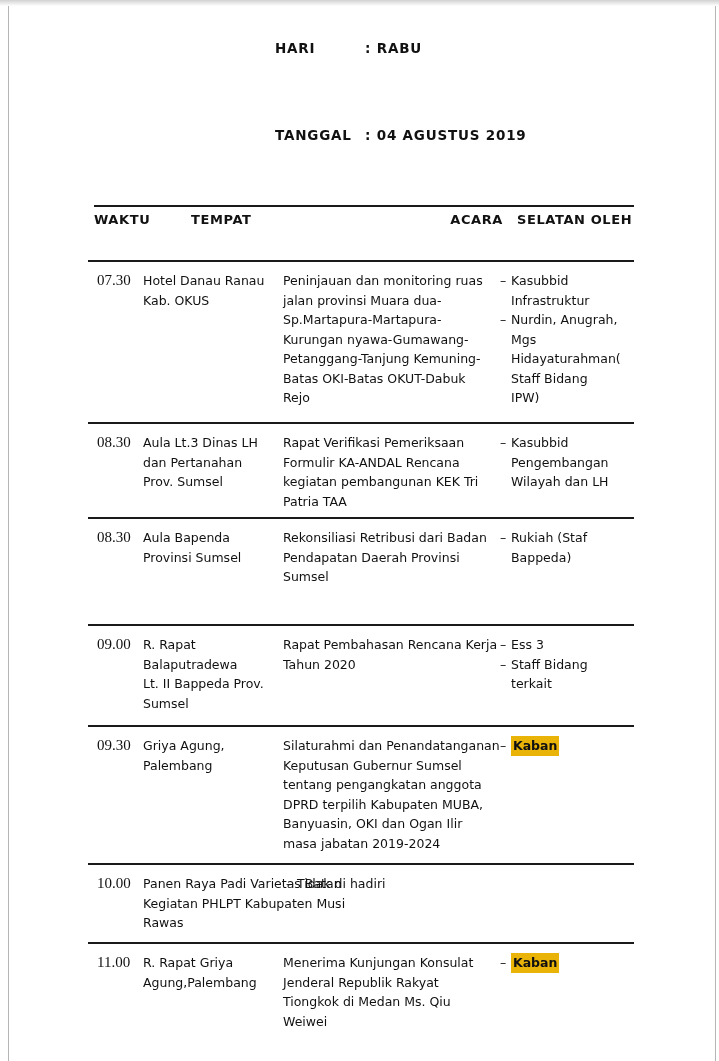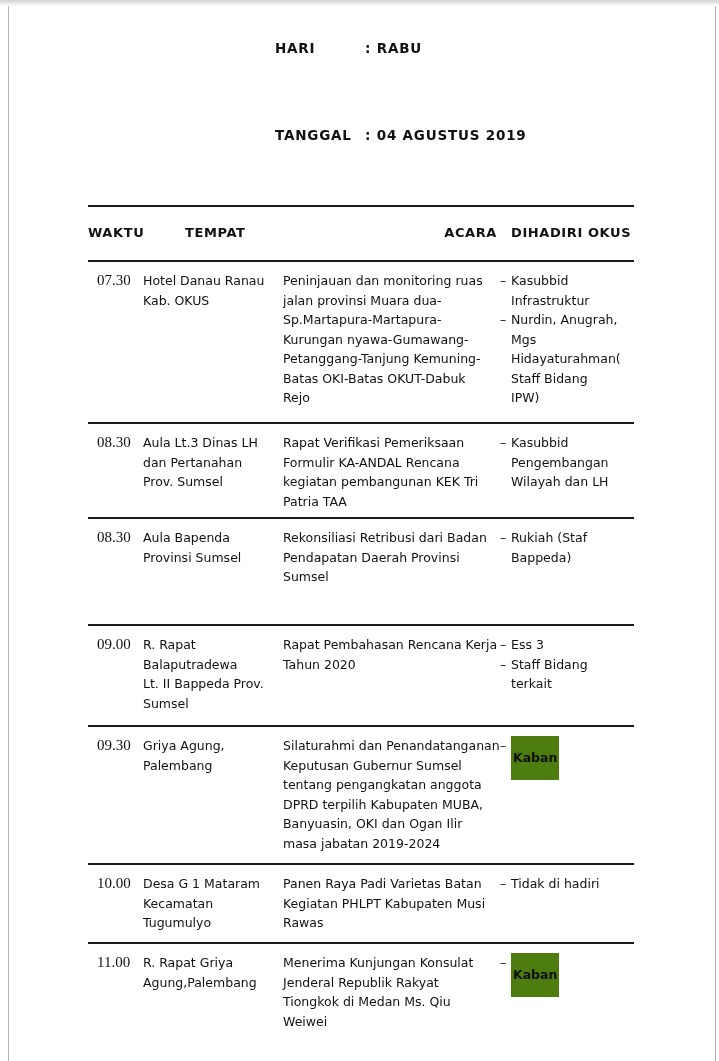--- a/index.html
+++ b/index.html
@@ -51,24 +51,25 @@
     font-size: 12.5px;
     line-height: 19.5px;
   }
   .grid-row {
     display: grid;
     grid-template-columns: 55px 140px 214px 137px;
   }
   .thead {
     border-top: 2px solid #1a1a1a;
     height: 55px;
-    padding-top: 16px;
+    padding-top: 3px;
     font-weight: bold;
     font-size: 13px;
     letter-spacing: 0.6px;
+    margin-left: 6px;
   }
   .th-acara { text-align: right; }
   .th-tempat { padding-left: 42px; }
   .th-dihadiri { padding-left: 14px; white-space: pre; }
 
   .row { border-top: 2px solid #1a1a1a; padding-top: 9px; }
   #rows-container .row:nth-child(1) { min-height: 162px; }
   #rows-container .row:nth-child(2) { min-height: 95px; }
   #rows-container .row:nth-child(3) { min-height: 77px; }
   #rows-container .row:nth-child(4) { min-height: 101px; margin-top: 30px; }
@@ -82,22 +83,22 @@
     font-size: 15px;
     padding-left: 9px;
     white-space: pre;
   }
   .tempat, .acara { white-space: pre; }
   .att-item { display: flex; align-items: flex-start; }
   .att-dash { width: 14px; padding-left: 3px; flex: none; }
   .att-text { white-space: pre; }
   .att-text.hl {
     font-weight: bold;
-    background: #4d7c0f;
-    padding: 12px 2px;
+    background: #eab308;
+    padding: 0 2px;
   }
 </style>
 </head>
 <body>
 
 <div class="sheet">
   <div class="top-shadow"></div>
   <div class="edge edge-left"></div>
   <div class="edge edge-right"></div>
 
@@ -107,21 +108,21 @@
   </div>
   <div class="meta-row">
     <span class="meta-label">TANGGAL</span><span class="meta-value">: 04 AGUSTUS 2019</span>
   </div>
 
   <div class="schedule">
     <div class="grid-row thead">
       <div class="th-waktu">WAKTU</div>
       <div class="th-tempat">TEMPAT</div>
       <div class="th-acara">ACARA</div>
-      <div class="th-dihadiri">DIHADIRI OKUS</div>
+      <div class="th-dihadiri">SELATAN OLEH</div>
     </div>
     <div id="rows-container">
   <div class="grid-row row">
     <div class="cell waktu">07.30</div>
     <div class="cell tempat">Hotel Danau Ranau
 Kab. OKUS</div>
     <div class="cell acara">Peninjauan dan monitoring ruas
 jalan provinsi Muara dua-
 Sp.Martapura-Martapura-
 Kurungan nyawa-Gumawang-
@@ -214,23 +215,20 @@
     <div class="cell dihadiri">
             <div class="att-item">
               <span class="att-dash">–</span>
               <span class="att-text hl">Kaban</span>
             </div>
           </div>
   </div>
 
   <div class="grid-row row">
     <div class="cell waktu">10.00</div>
-    <div class="cell tempat">Desa G 1 Mataram
-Kecamatan
-Tugumulyo</div>
     <div class="cell acara">Panen Raya Padi Varietas Batan
 Kegiatan PHLPT Kabupaten Musi
 Rawas</div>
     <div class="cell dihadiri">
             <div class="att-item">
               <span class="att-dash">–</span>
               <span class="att-text">Tidak di hadiri</span>
             </div>
           </div>
   </div>

